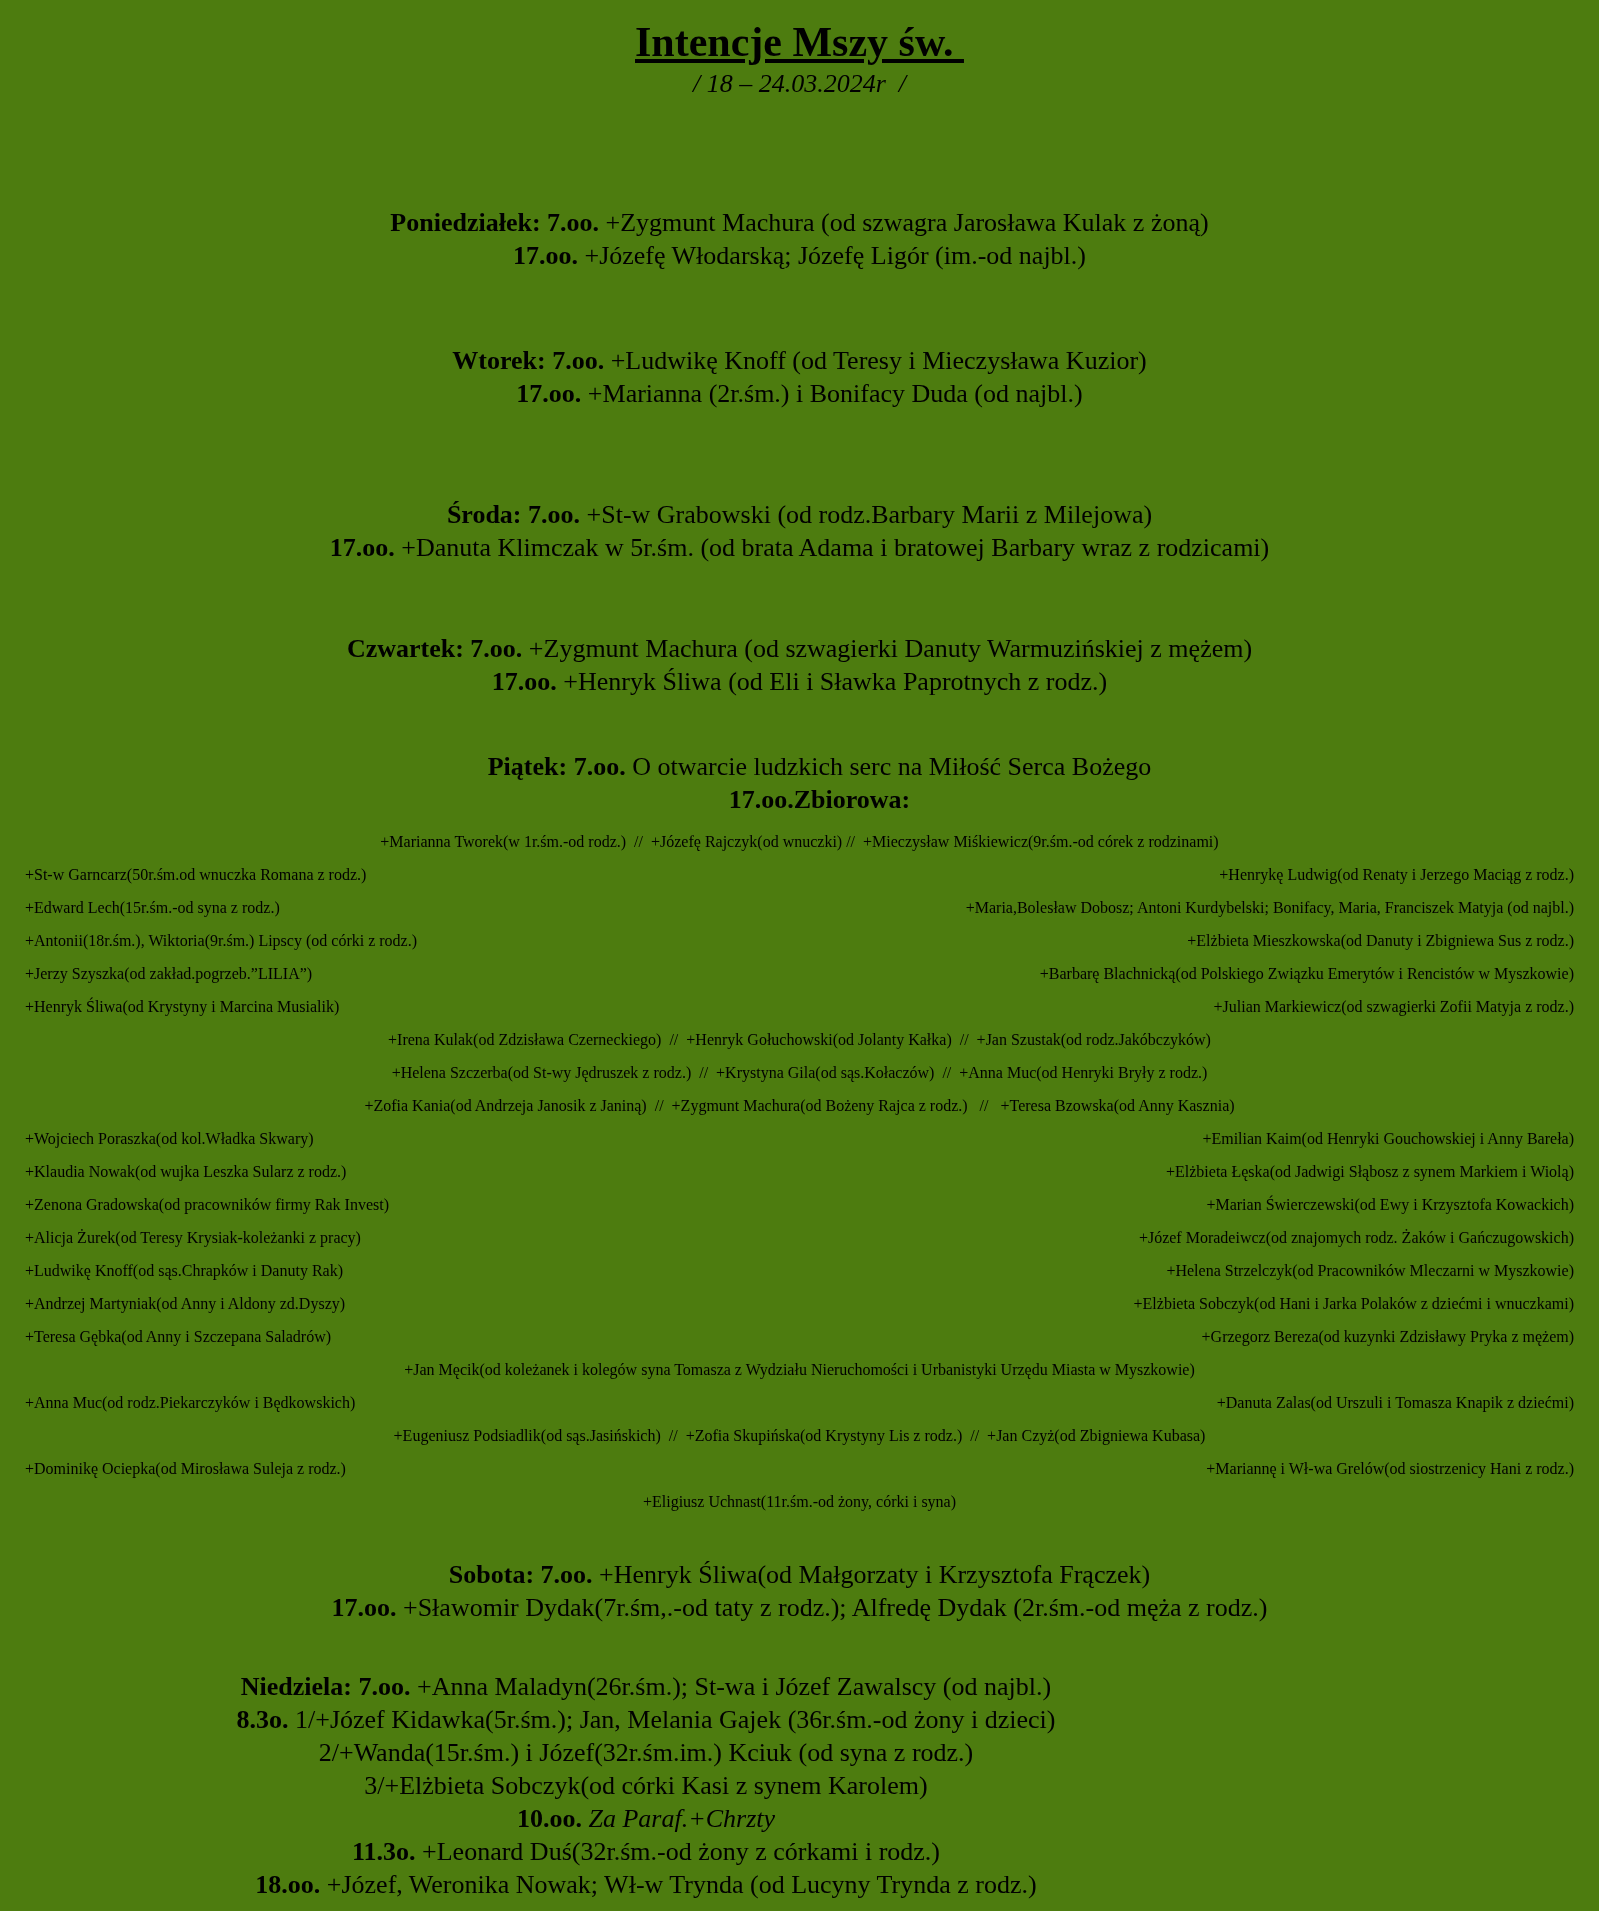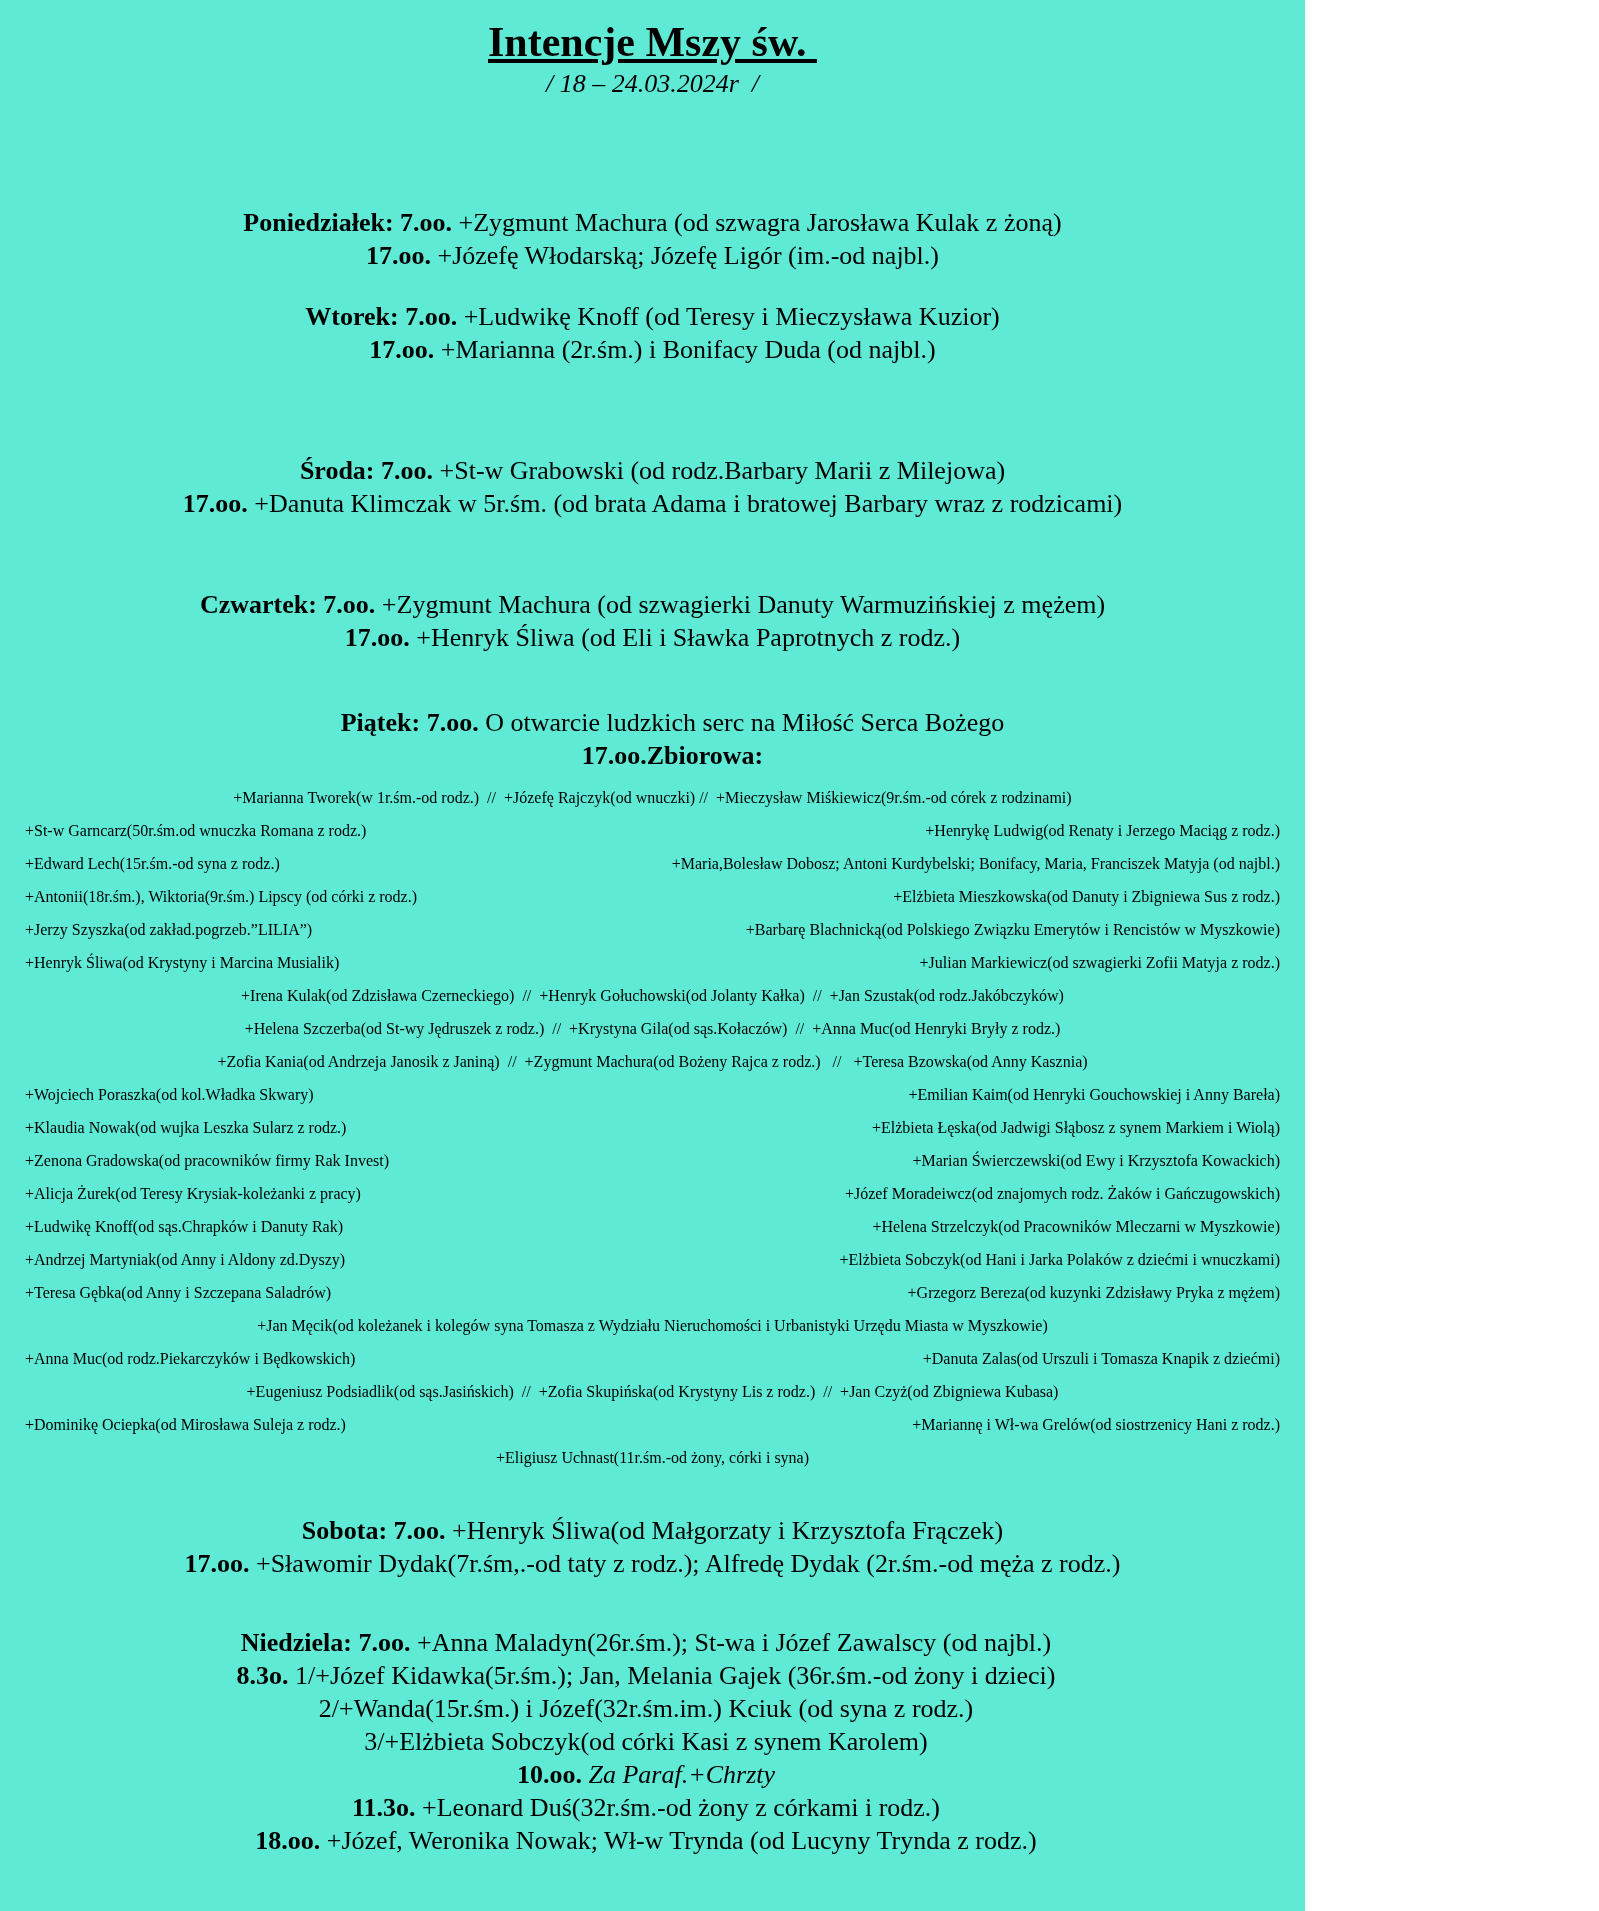--- a/index.html
+++ b/index.html
@@ -1,20 +1,20 @@
 <!DOCTYPE html>
 <html lang="pl"><head>
 <meta charset="utf-8">
 <style>
   html,body{margin:0;padding:0;background:#ffffff;}
   .page{
     position:relative;
-    width:1305px;
+    width:1599px;
     height:1911px;
-    background:#5eead4;
+    background:#4d7c0f;
     color:#000000;
     font-family:"Liberation Serif","DejaVu Serif",serif;
     overflow:hidden;
   }
   .page-title{
     margin:18px 0 0 0;
     text-align:center;
     font-size:42px;
     line-height:48px;
     font-weight:bold;
@@ -26,21 +26,21 @@
     font-size:26px;
     line-height:36px;
     white-space:pre;
   }
   
   .day{ text-align:center; font-size:26px; line-height:33px; }
   .day-line{ white-space:pre; }
   .day-line .b{ font-weight:bold; }
   .day-line .i{ font-style:italic; }
   .day-poniedzialek{ margin-top:104px; }
-  .day-wtorek{ margin-top:28px; }
+  .day-wtorek{ margin-top:72px; }
   .day-sroda{ margin-top:88px; }
   .day-czwartek{ margin-top:68px; }
   .day-piatek{ margin-top:52px;padding-left:40px; }
   .day-sobota{ margin-top:40px; }
   .day-niedziela{ margin-top:46px; width:1292px; }
   
   .zbiorowa{
     margin-top:9px;
     padding:0 25px;
     font-size:16px;

